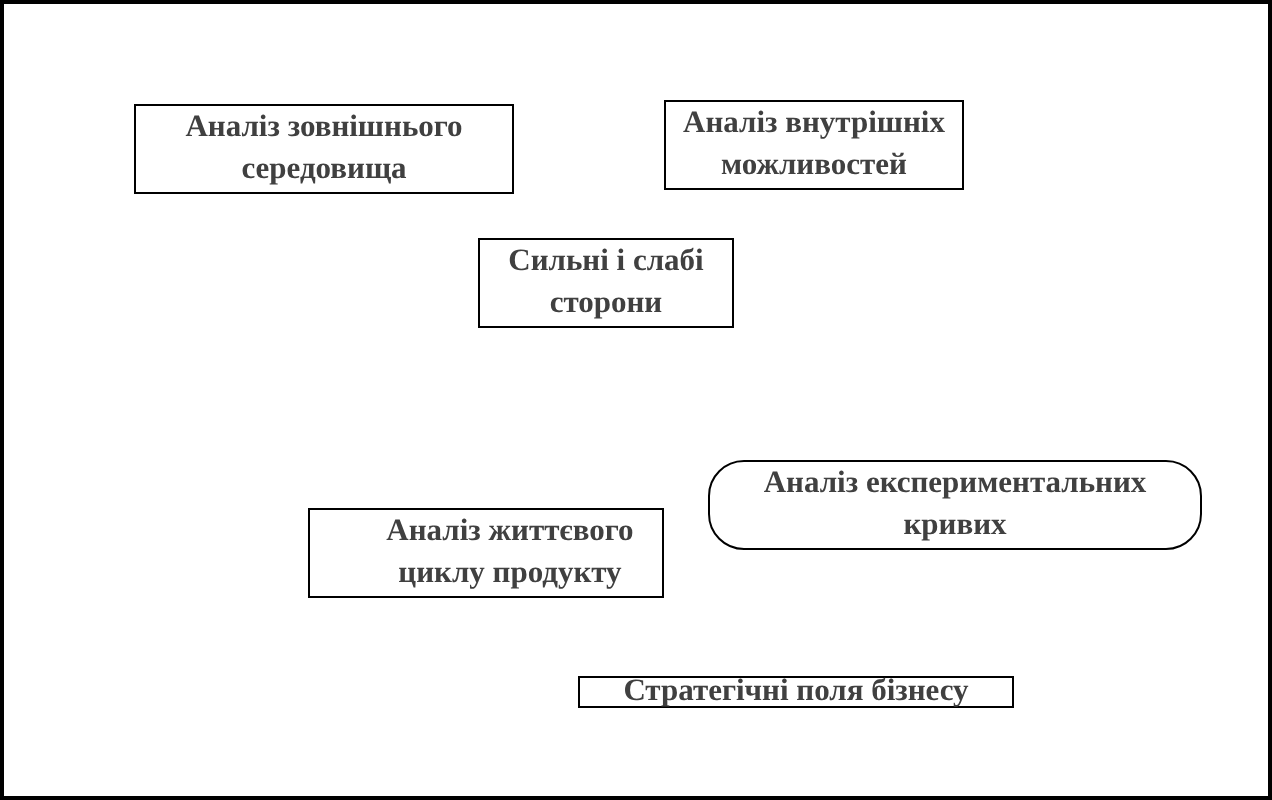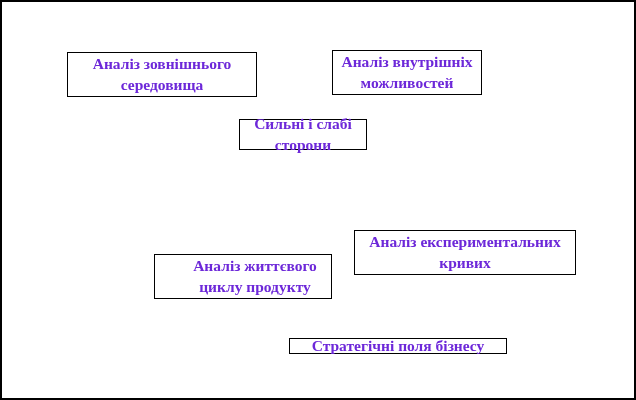--- a/index.html
+++ b/index.html
@@ -21,29 +21,29 @@
     box-sizing: border-box;
     border: 1px solid #000000;
     background: #ffffff;
     display: flex;
     align-items: center;
     justify-content: center;
     text-align: center;
     font-weight: bold;
     font-size: 15.5px;
     line-height: 1.3;
-    color: #6d28d9;
+    color: #404040;
     white-space: pre-line;
     padding: 1px 4px;
   }
   .box-external     { left: 65px;  top: 50px;  width: 190px; height: 45px; }
   .box-internal     { left: 330px; top: 48px;  width: 150px; height: 45px; }
-  .box-strengths    { left: 237px; top: 117px; width: 128px; height: 31px; }
+  .box-strengths    { left: 237px; top: 117px; width: 128px; height: 45px; }
   .box-gaps         { left: 42px;  top: 190px; width: 183px; height: 45px; }
-  .box-experimental { left: 352px; top: 228px; width: 222px; height: 45px; }
+  .box-experimental { left: 352px; top: 228px; width: 247px; height: 45px; border-radius: 18px; }
   .box-lifecycle    { left: 152px; top: 252px; width: 178px; height: 45px; padding-left: 28px; }
   .box-fields       { left: 287px; top: 336px; width: 218px; height: 16px; }
 </style>
 </head>
 <body>
 
 <div class="canvas">
 
   <div class="box box-external">Аналіз зовнішнього
 середовища</div>

